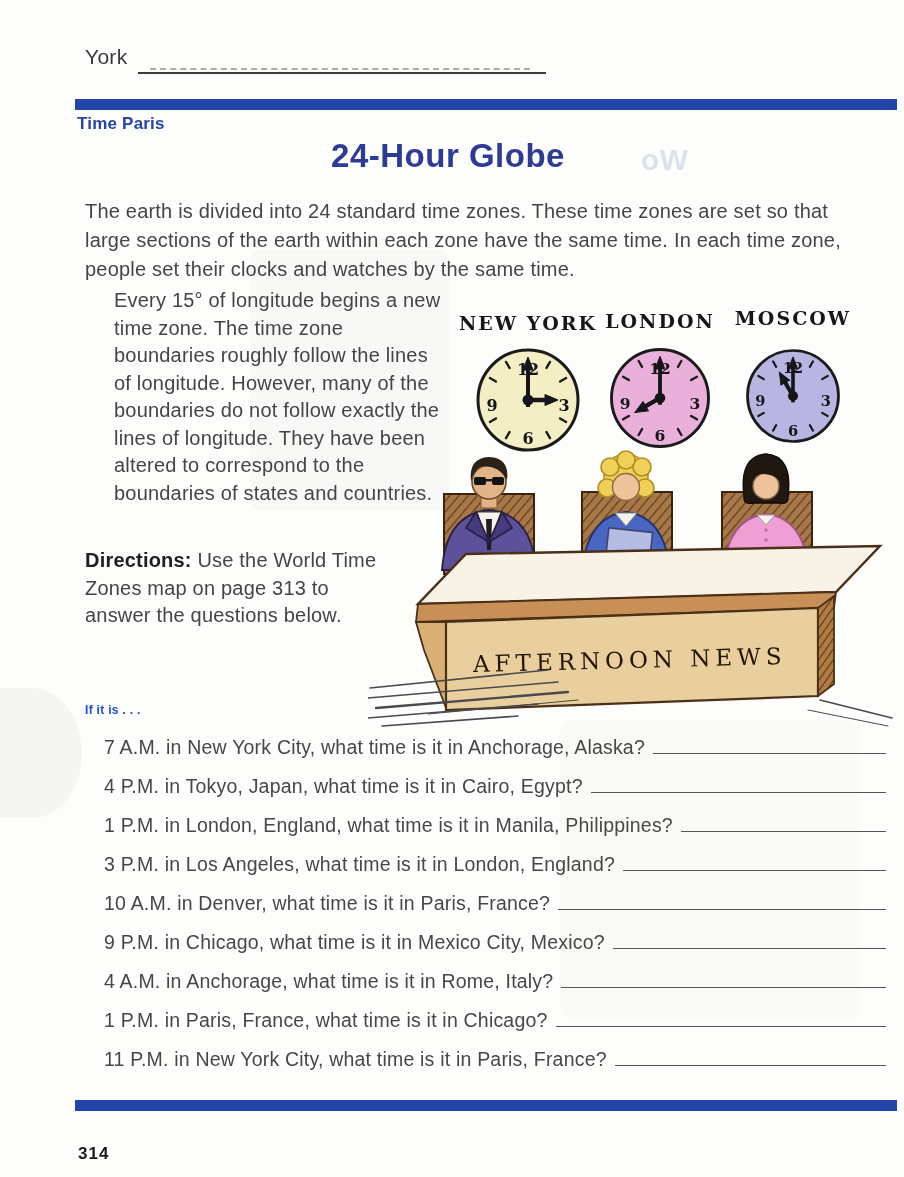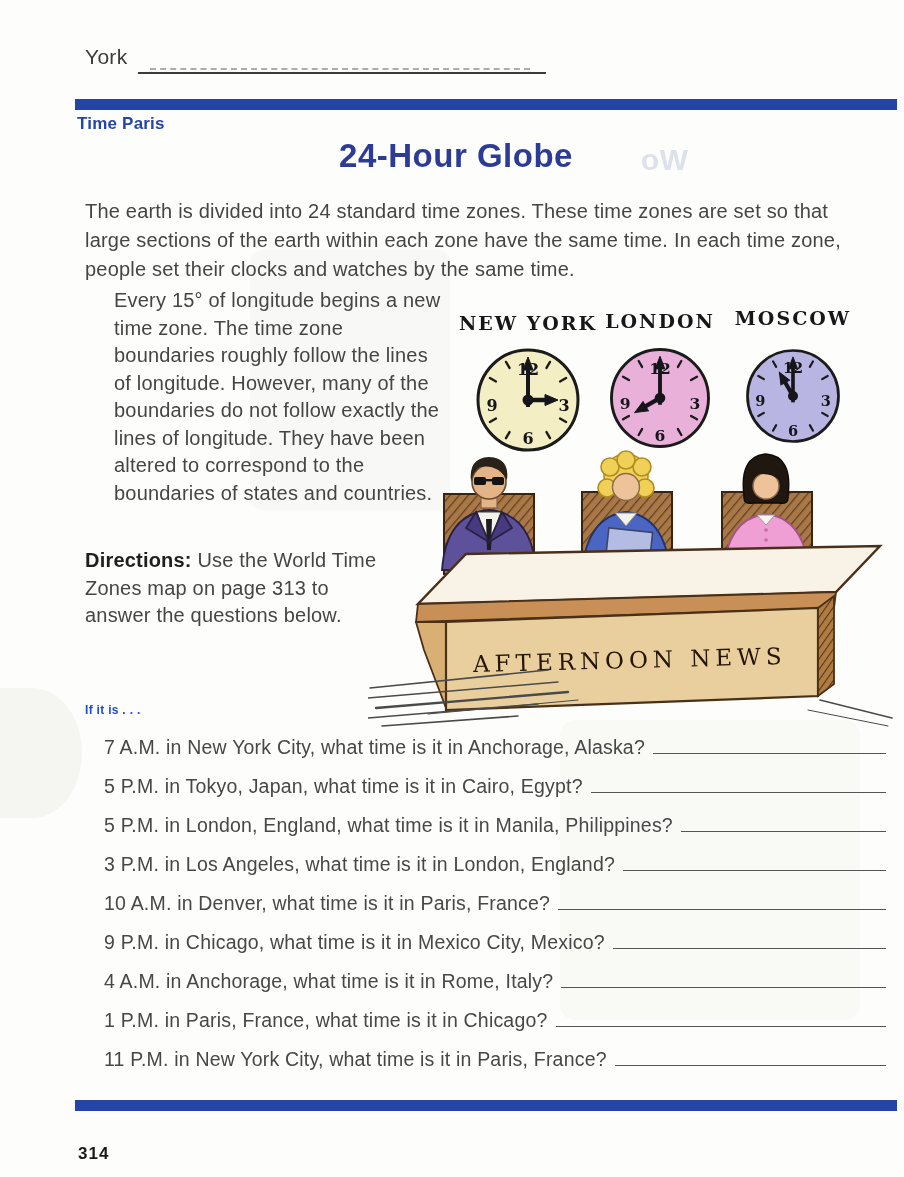--- a/index.html
+++ b/index.html
@@ -15,21 +15,21 @@
   .a3{left:560px;top:720px;width:300px;height:300px;opacity:.35;border-radius:16px;}
 
   
   .name-row{position:absolute;left:85px;top:45px;font-size:21px;color:#3c3c3c;letter-spacing:.3px;}
   .name-blank{position:absolute;left:138px;top:72px;width:408px;border-bottom:2px solid #3c3c3c;height:0;}
   .name-blank-ghost{position:absolute;left:150px;top:68px;width:380px;border-bottom:2px dashed #6a6a6a;height:0;opacity:.55;}
   .bar{position:absolute;left:75px;width:822px;height:11px;}
   .bar-top{top:99px;}
   .bar-bottom{top:1100px;}
   .section-label{position:absolute;left:77px;top:114px;font-size:17px;font-weight:bold;letter-spacing:.2px;}
-  .page-title{position:absolute;left:0;top:137px;width:896px;text-align:center;font-size:33px;font-weight:bold;letter-spacing:.5px;padding-left:8px;}
+  .page-title{position:absolute;left:0;top:137px;width:896px;text-align:center;font-size:33px;font-weight:bold;letter-spacing:.5px;}
   .title-ghost{position:absolute;left:640px;top:143px;font-size:30px;font-weight:bold;color:#c4cbdd;opacity:.55;transform:scaleX(-1);letter-spacing:1px;}
 
   
   .intro{position:absolute;left:85px;top:197px;width:760px;font-size:20px;line-height:29px;letter-spacing:.2px;}
   .col-left{position:absolute;left:85px;top:287px;width:332px;font-size:20px;line-height:27.5px;letter-spacing:.2px;margin-left:29px;}
   .directions{position:absolute;left:85px;top:547px;width:295px;font-size:20px;line-height:27.5px;letter-spacing:.2px;}
   .bold-black{font-weight:bold;color:#1f1f1f;}
 
   
   .q-heading{position:absolute;left:85px;top:703px;font-size:12px;font-weight:bold;color:#1d4ed8;letter-spacing:.3px;}
@@ -254,25 +254,25 @@
     </g>
   </svg>
 
   <div class="q-heading">If it is . . .</div>
   <div class="questions">
     <div class="q-row">
         <span>7 A.M. in New York City, what time is it in Anchorage, Alaska?</span>
         <span class="q-blank"></span>
       </div>
     <div class="q-row">
-        <span>5 P.M. in Tokyo, Japan, what time is it in Cairo, Egypt?</span>
-        <span class="q-blank"></span>
-      </div>
-    <div class="q-row">
-        <span>5 P.M. in London, England, what time is it in Manila, Philippines?</span>
+        <span>4 P.M. in Tokyo, Japan, what time is it in Cairo, Egypt?</span>
+        <span class="q-blank"></span>
+      </div>
+    <div class="q-row">
+        <span>1 P.M. in London, England, what time is it in Manila, Philippines?</span>
         <span class="q-blank"></span>
       </div>
     <div class="q-row">
         <span>3 P.M. in Los Angeles, what time is it in London, England?</span>
         <span class="q-blank"></span>
       </div>
     <div class="q-row">
         <span>10 A.M. in Denver, what time is it in Paris, France?</span>
         <span class="q-blank"></span>
       </div>

